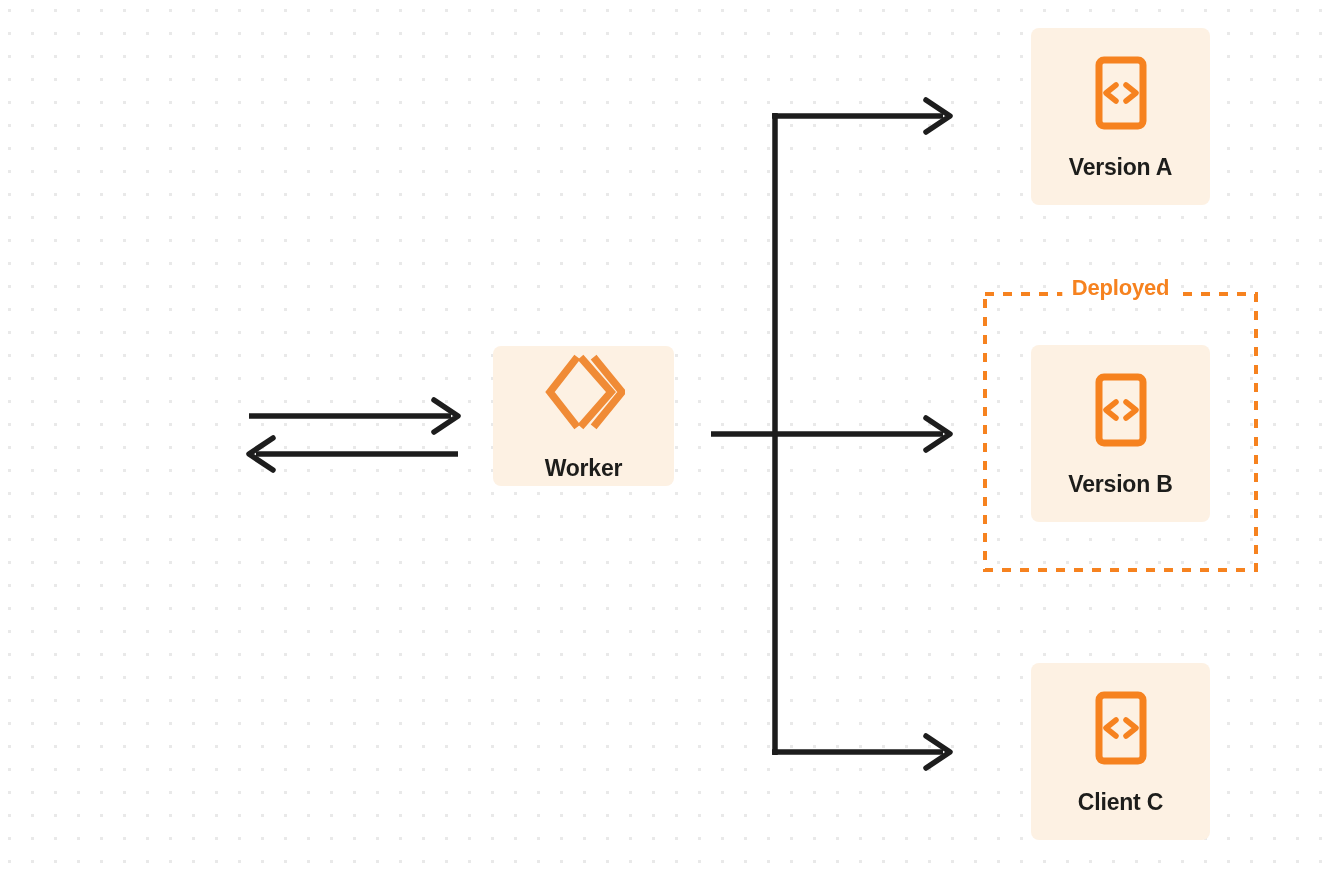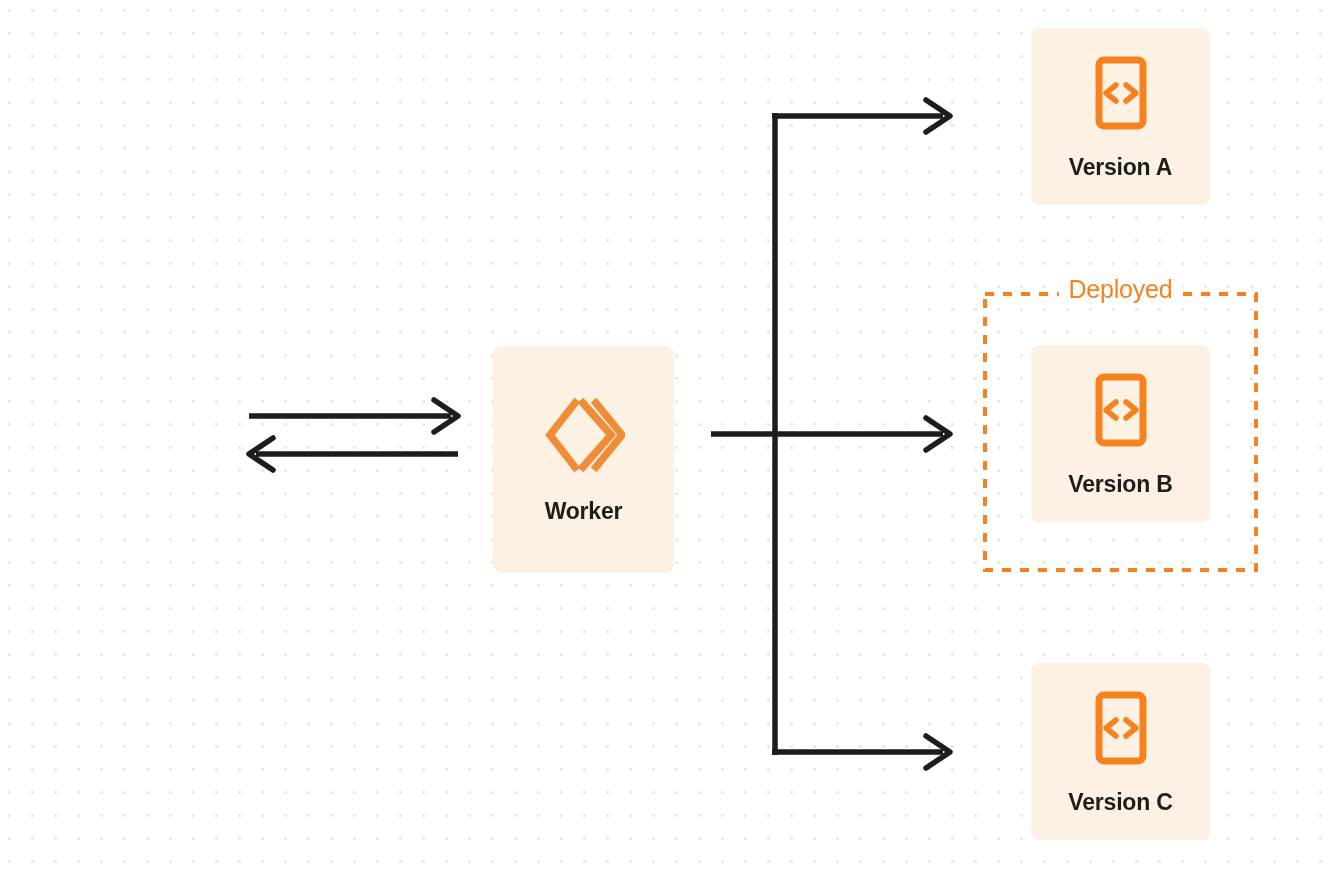--- a/index.html
+++ b/index.html
@@ -44,21 +44,21 @@
     left: 31px;
     top: 346px;
     width: 181px;
     height: 177px;
     background: #f3f4f6;
   }
   .node.worker {
     left: 493px;
     top: 346px;
     width: 181px;
-    height: 227px;
+    height: 140px;
     background: #fdf1e3;
   }
   .node.worker .node-label { margin-top: 22px; }
   .node.version {
     width: 179px;
     height: 177px;
     background: #fdf1e3;
     left: 1031px;
   }
   .node.version .node-label { margin-top: 21px; }
@@ -84,22 +84,22 @@
     width: 275px;
     height: 280px;
   }
   .deployed-label {
     position: absolute;
     left: 50%;
     top: -15px;
     transform: translateX(-50%);
     background: #ffffff;
     padding: 0 10px;
-    font-size: 25px;
-    font-weight: 400;
+    font-size: 22px;
+    font-weight: 700;
     color: #f6821f;
     letter-spacing: -0.2px;
     line-height: 1;
     white-space: nowrap;
   }
 
   
   .traffic-label {
     position: absolute;
     left: 784px;
@@ -205,16 +205,16 @@
   <div class="node version version-c">
     <span>
       <svg width="62" height="76" viewBox="0 0 62 76" aria-hidden="true">
         <rect x="9" y="5" width="44" height="66" rx="5" ry="5" fill="none" stroke="#f6821f" stroke-width="7"></rect>
         <g fill="none" stroke="#f6821f" stroke-width="5.5" stroke-linecap="round" stroke-linejoin="round">
           <polyline points="26,30 16,38 26,46"></polyline>
           <polyline points="36,30 46,38 36,46"></polyline>
         </g>
       </svg>
     </span>
-    <div class="node-label">Version C</div>
+    <div class="node-label">Client C</div>
   </div>
 
 </div>
 
 </body></html>

